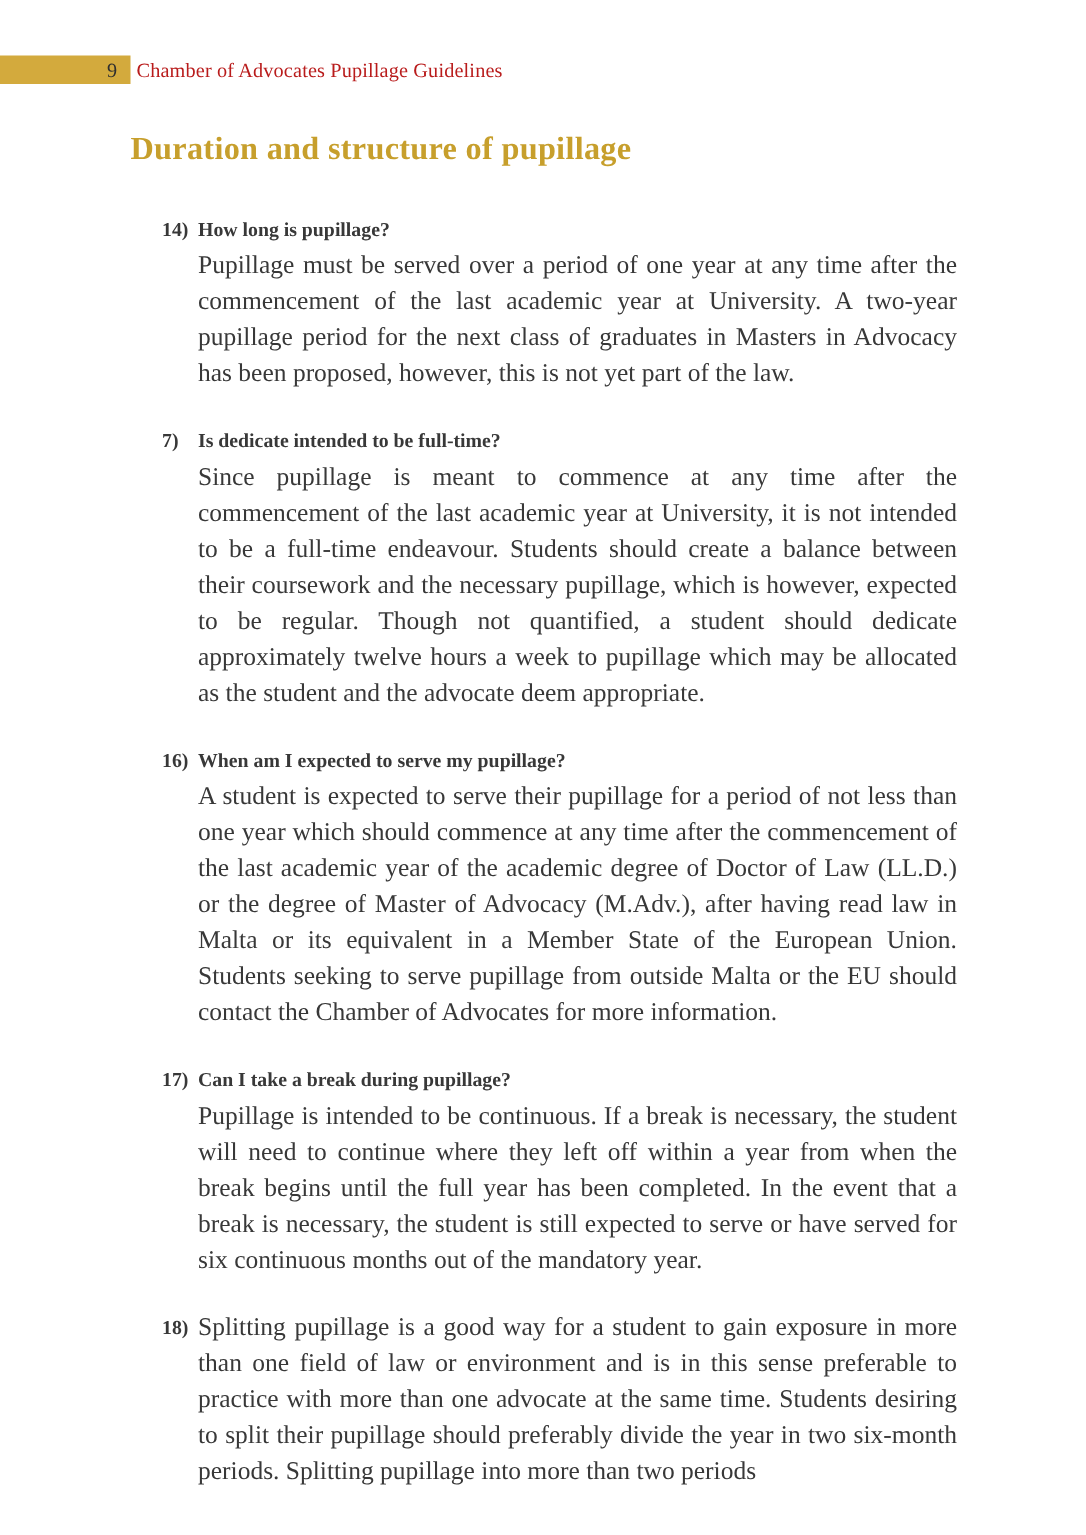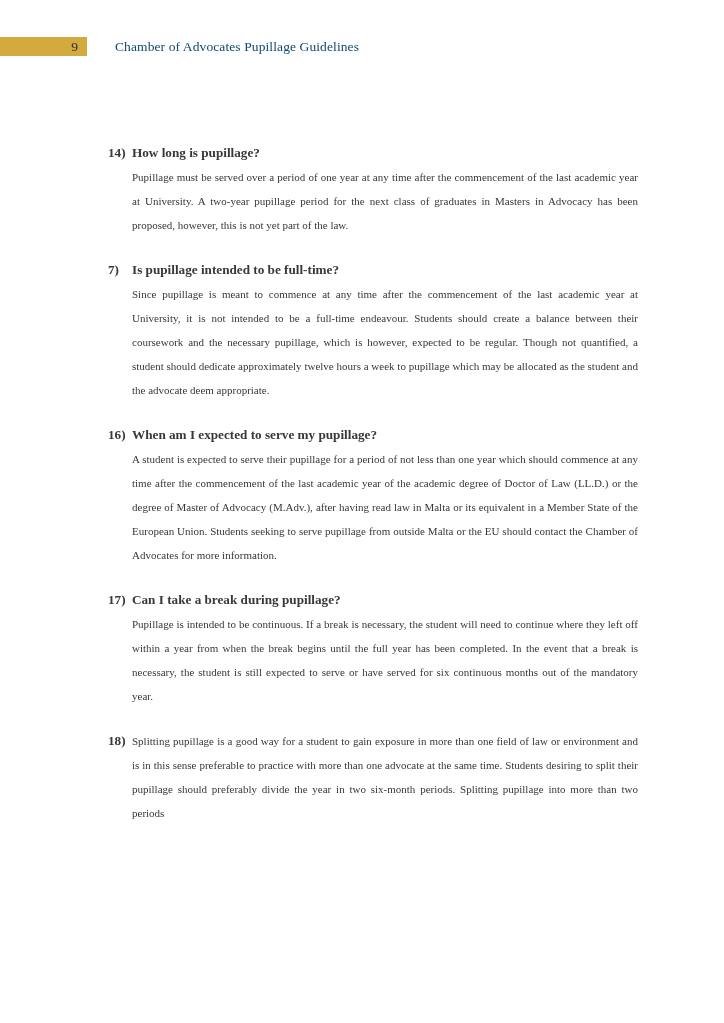--- a/index.html
+++ b/index.html
@@ -37,23 +37,23 @@
     height: 19px;
     background: var(--accent-gold);
     display: flex;
     align-items: center;
     justify-content: flex-end;
     padding-right: 9px;
     font-size: 13.5px;
     color: #2f2f2f;
   }
   .header-title {
-    margin-left: 28px;
+    margin-left: 4px;
     font-size: 13.5px;
-    color: #0c4a6e;
+    color: #b91c1c;
     letter-spacing: 0.1px;
   }
   
   .section-title {
     position: absolute;
     top: 87px;
     left: 87px;
     font-size: 21.5px;
     font-weight: bold;
     color: var(--title-gold);
@@ -80,49 +80,50 @@
     color: var(--body-text);
     text-align: right;
   }
   .qa-question {
     font-weight: bold;
     font-size: 13.2px;
     line-height: 24px;
     color: var(--body-text);
   }
   .qa-answer {
-    font-size: 11px;
+    font-size: 17px;
     line-height: 24px;
     text-align: justify;
     color: var(--body-text);
   }
 </style>
 </head>
 <body>
 
 <div class="page">
 
   <header class="page-header">
     <div class="page-num-bar">
       <span>9</span>
     </div>
     <span class="header-title">Chamber of Advocates Pupillage Guidelines</span>
   </header>
 
+  <h1 class="section-title">Duration and structure of pupillage</h1>
 
   <main class="qa-list">
   <section class="qa-item">
     <span class="qa-num">14)</span>
     <h2 class="qa-question">How long is pupillage?</h2>
     <p class="qa-answer">Pupillage must be served over a period of one year at any time after the commencement of the last academic year at University. A two-year pupillage period for the next class of graduates in Masters in Advocacy has been proposed, however, this is not yet part of the law.</p>
   </section>
 
   <section class="qa-item">
     <span class="qa-num">7)</span>
-    <h2 class="qa-question">Is pupillage intended to be full-time?</h2>
+    <h2 class="qa-question">Is dedicate intended to be full-time?</h2>
     <p class="qa-answer">Since pupillage is meant to commence at any time after the commencement of the last academic year at University, it is not intended to be a full-time endeavour. Students should create a balance between their coursework and the necessary pupillage, which is however, expected to be regular. Though not quantified, a student should dedicate approximately twelve hours a week to pupillage which may be allocated as the student and the advocate deem appropriate.</p>
   </section>
 
   <section class="qa-item">
     <span class="qa-num">16)</span>
     <h2 class="qa-question">When am I expected to serve my pupillage?</h2>
     <p class="qa-answer">A student is expected to serve their pupillage for a period of not less than one year which should commence at any time after the commencement of the last academic year of the academic degree of Doctor of Law (LL.D.) or the degree of Master of Advocacy (M.Adv.), after having read law in Malta or its equivalent in a Member State of the European Union. Students seeking to serve pupillage from outside Malta or the EU should contact the Chamber of Advocates for more information.</p>
   </section>
 
   <section class="qa-item">

